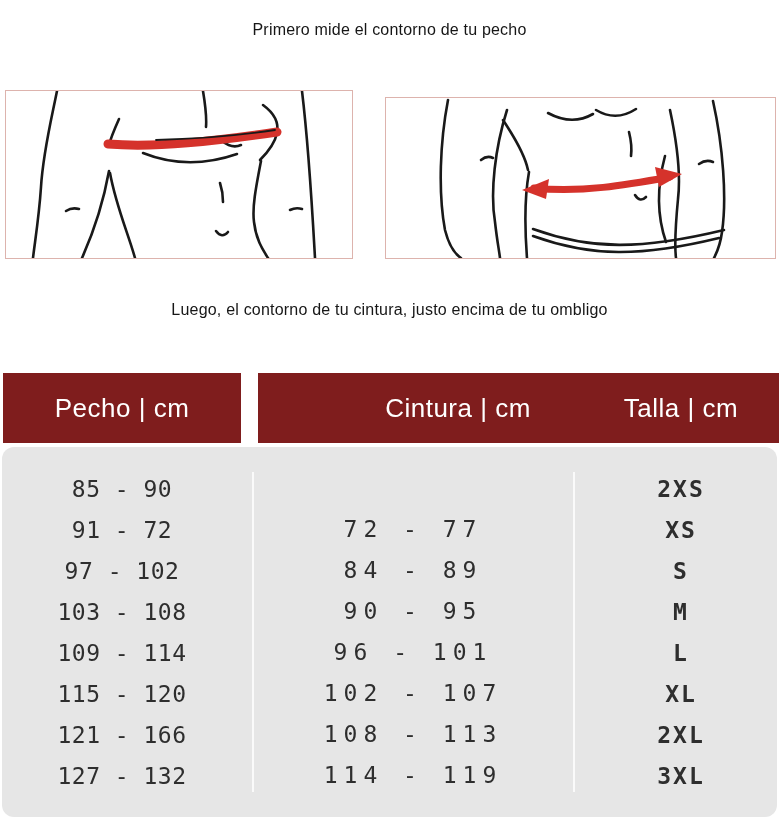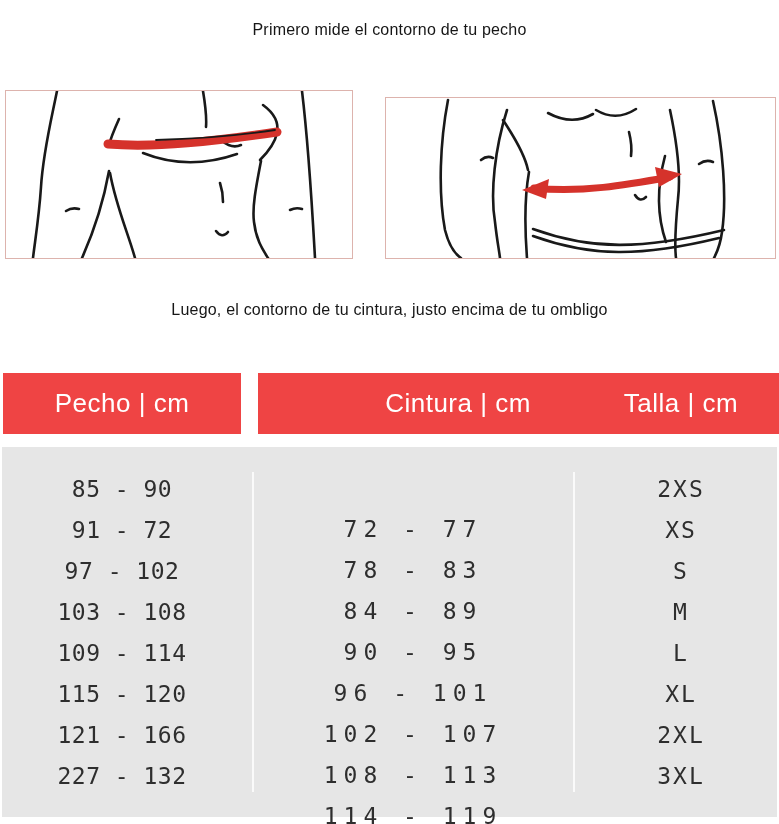--- a/index.html
+++ b/index.html
@@ -16,46 +16,46 @@
 
   .fig {
     position:absolute; border:1px solid #ddb3ad; background:#ffffff;
     box-sizing:border-box;
   }
   .fig-chest { left:5px;  top:90px; width:348px; height:169px; }
   .fig-waist { left:385px; top:97px; width:391px; height:162px; }
   .fig svg { display:block; width:100%; height:100%; }
 
   .hdr {
-    position:absolute; top:373px; height:61px; background:#ef4444;
+    position:absolute; top:373px; height:70px; background:#7f1d1d;
     color:#ffffff; display:flex; align-items:center; justify-content:center;
     font-size:26px; letter-spacing:0.5px;
   }
   .hdr-chest { left:3px;   width:238px; }
   .hdr-waist { left:258px; width:310px;padding-left:45px; }
   .hdr-size  { left:583px; width:196px; }
 
   .panel {
     position:absolute; left:2px; top:447px; width:775px; height:370px;
-    background:#e6e6e6; border-radius:0;
+    background:#e6e6e6; border-radius:12px;
   }
   .divider {
     position:absolute; top:25px; width:2px; height:320px; background:#fafafa;
   }
   .divider-1 { left:250px; }
   .divider-2 { left:571px; }
 
   .col {
     position:absolute; top:22px; display:flex; flex-direction:column;
     font-family:"DejaVu Sans Mono", monospace; font-size:23px;
     color:#2e2e2e; text-align:center;
   }
   .col-chest { left:1px;   width:238px; letter-spacing:0.5px; }
   .col-waist { left:256px; width:310px; letter-spacing:6px;margin-top:40px; }
-  .col-size  { left:581px; width:196px; letter-spacing:2px; }
+  .col-size  { left:581px; width:196px; letter-spacing:2px;font-weight:bold; }
   .cell { height:41px; line-height:41px; white-space:pre; }
 
   .ink   { stroke:#191919; stroke-width:2.6; fill:none;
            stroke-linecap:round; stroke-linejoin:round; }
   .ink-thin { stroke:#191919; stroke-width:1.8; fill:none; stroke-linecap:round; }
   .band  { stroke:#d5322b; stroke-width:9; fill:none; stroke-linecap:round; }
   .arrow-line { stroke:#d5322b; stroke-width:7; fill:none; stroke-linecap:round; }
   .arrow-head { fill:#d5322b; stroke:none; }
 </style>
 </head>
@@ -126,26 +126,25 @@
     <div class="divider divider-2"></div>
 
     <div class="col col-chest">
       <div class="cell">85 - 90</div>
       <div class="cell">91 - 72</div>
       <div class="cell">97 - 102</div>
       <div class="cell">103 - 108</div>
       <div class="cell">109 - 114</div>
       <div class="cell">115 - 120</div>
       <div class="cell">121 - 166</div>
-      <div class="cell">227 - 132</div>
+      <div class="cell">127 - 132</div>
     </div>
 
     <div class="col col-waist">
       <div class="cell">72 - 77</div>
-      <div class="cell">78 - 83</div>
       <div class="cell">84 - 89</div>
       <div class="cell">90 - 95</div>
       <div class="cell">96 - 101</div>
       <div class="cell">102 - 107</div>
       <div class="cell">108 - 113</div>
       <div class="cell">114 - 119</div>
     </div>
 
     <div class="col col-size">
       <div class="cell">2XS</div>

